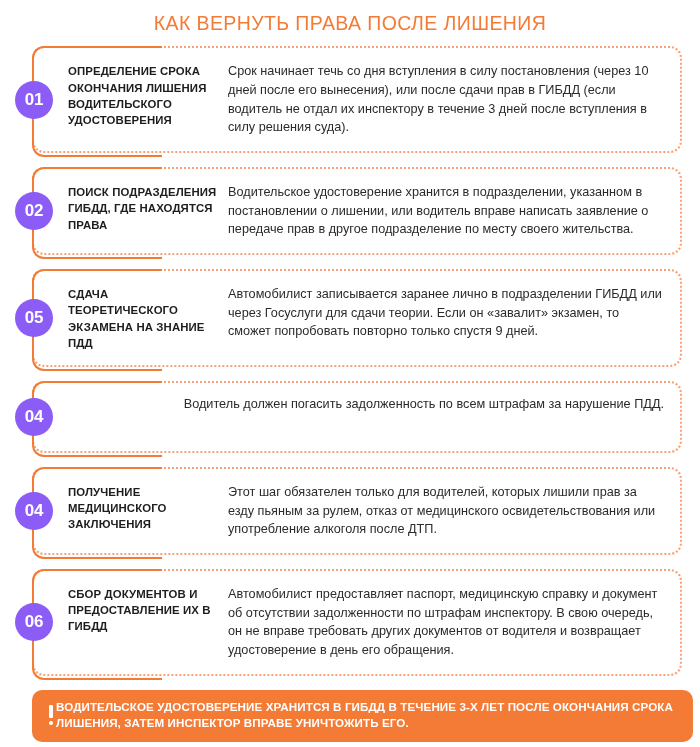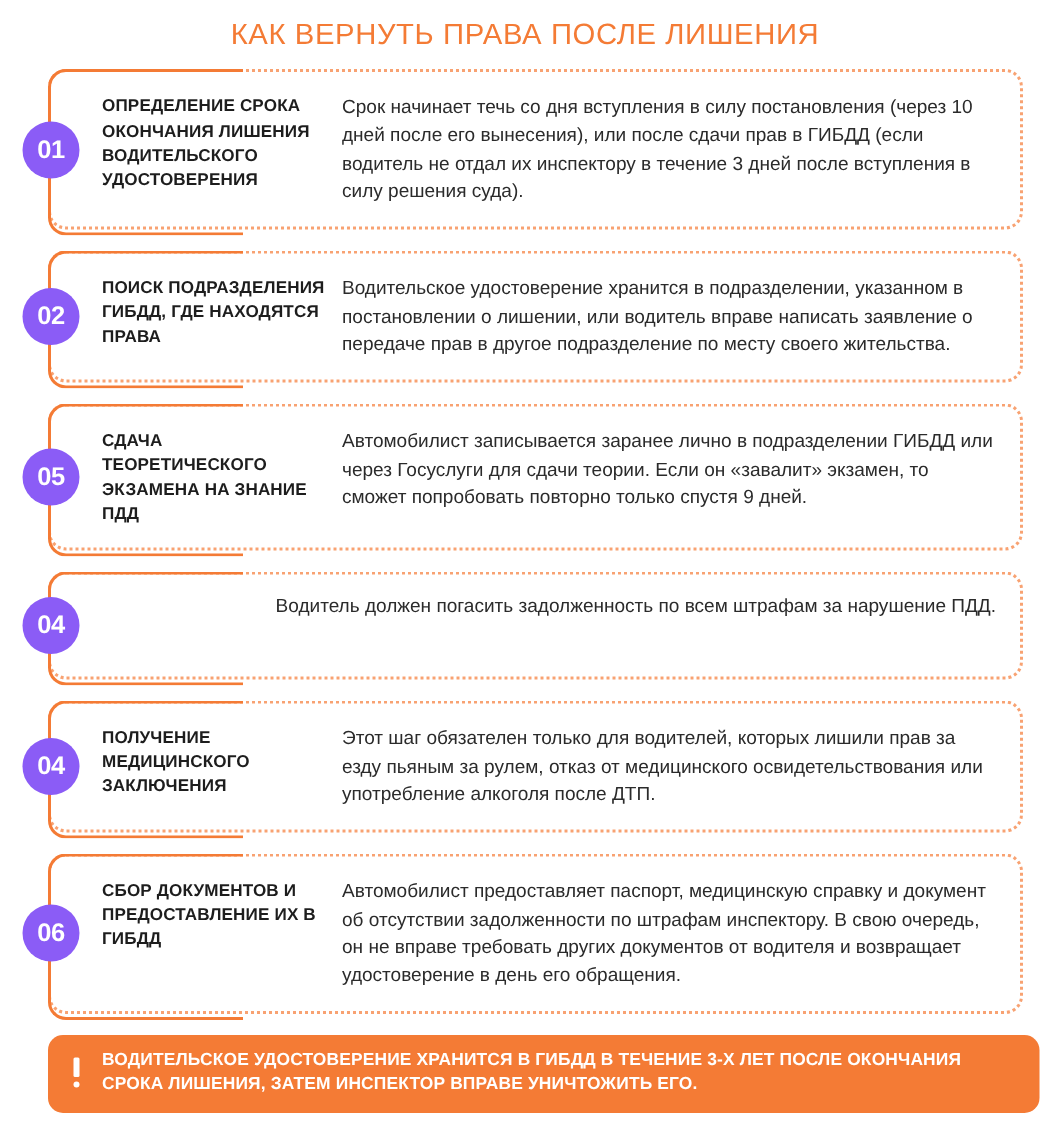--- a/index.html
+++ b/index.html
@@ -120,21 +120,20 @@
   .step.compact .card { align-items: flex-end; padding-top: 12px; padding-bottom: 12px; flex-direction: column; }
 
   
   .footer {
     margin: 4px 7px 0 32px;
     background: #F47B35;
     border-radius: 10px;
     display: flex;
     align-items: center;
     padding: 9px 16px 10px 14px;
-    gap: 12px;
   }
 
   .excl-icon {
     flex: 0 0 auto;
     width: 10px;
     display: flex;
     flex-direction: column;
     align-items: center;
     justify-content: center;
     gap: 3px;

